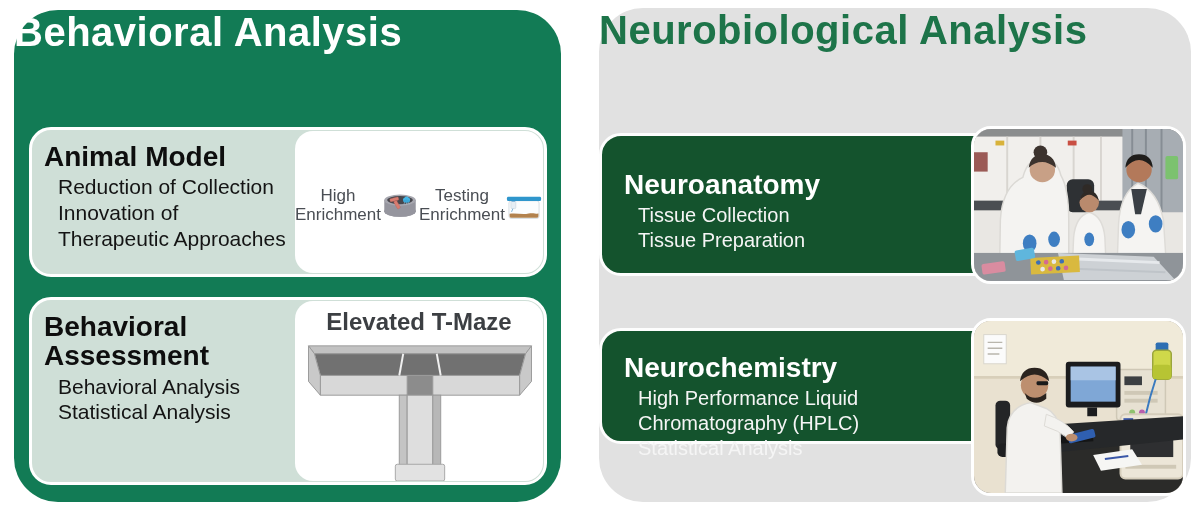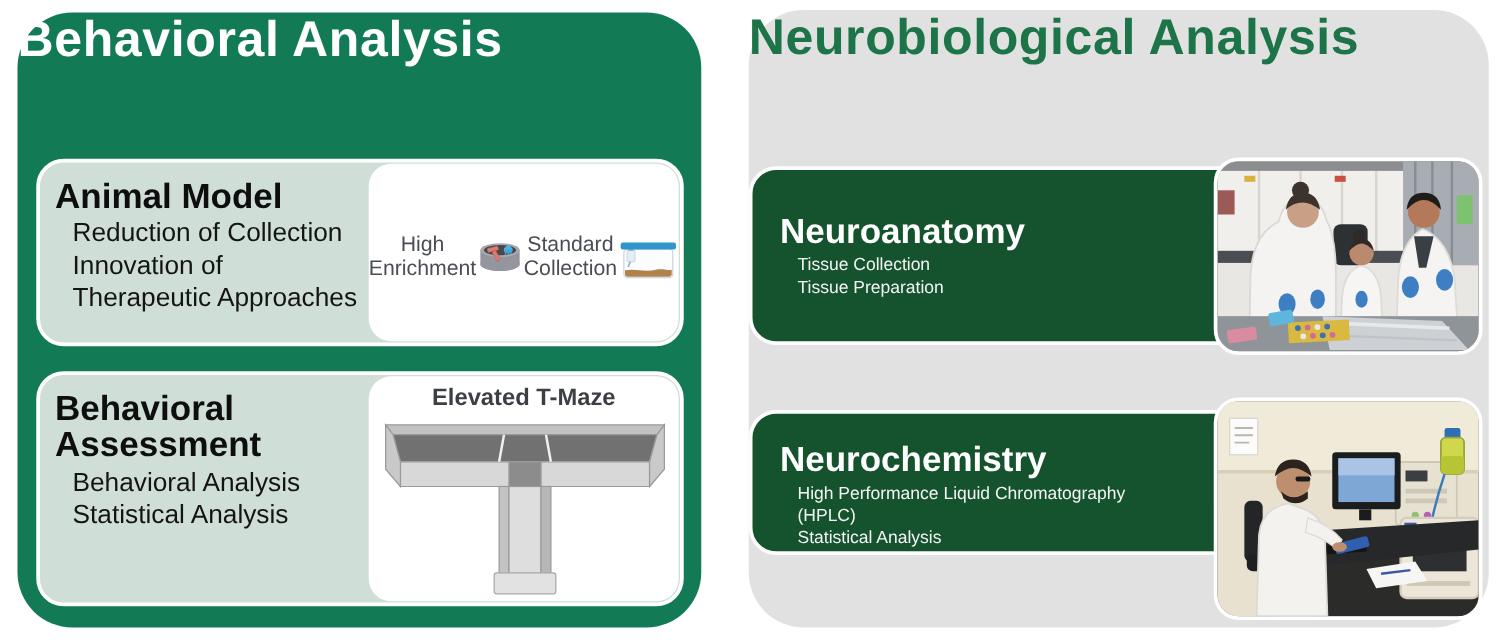--- a/index.html
+++ b/index.html
@@ -17,31 +17,31 @@
   .gcard{position:absolute;left:15px;width:518px;background:#CFDFD7;border:3px solid #ffffff;border-radius:22px;box-sizing:border-box;display:flex;}
   .gcard-1{top:117px;height:150px;}
   .gcard-2{top:287px;height:188px;}
   .gcard-text{width:262px;padding:12px 0 16px 12px;box-sizing:border-box;}
   .gcard-text h2{margin:0;font-size:28px;line-height:1.05;color:#0e0e0e;font-weight:bold;}
   .gcard-items{margin:3px 0 0 14px;font-size:21px;line-height:1.22;color:#141414;}
   .illus{flex:1;background:#ffffff;border-radius:18px;margin:1px;position:relative;overflow:hidden;}
   .illus-cols{display:flex;height:100%;}
   .illus-col{width:50%;display:flex;flex-direction:row;align-items:center;padding-top:8px;box-sizing:border-box;}
   .illus-label{font-size:17px;line-height:1.1;color:#4a4e54;text-align:center;width:104px;}
-  .tmaze-label{font-size:19px;font-weight:bold;color:#3c3f43;text-align:center;padding-top:7px;}
+  .tmaze-label{font-size:24px;font-weight:bold;color:#3c3f43;text-align:center;padding-top:7px;}
   .illus svg{display:block;}
 
   
   .dcard{position:absolute;left:0;width:533px;background:#14532d;border:3px solid #fdfdfd;border-radius:22px;box-sizing:border-box;color:#ffffff;}
   .dcard-1{top:125px;height:143px;}
   .dcard-2{top:320px;height:116px;}
   .dcard-inner{padding:34px 0 0 22px;}
   .dcard-2 .dcard-inner{padding-top:22px;}
   .dcard h2{margin:0;font-size:28px;line-height:1.05;font-weight:bold;color:#ffffff;}
-  .dcard-items{margin:4px 0 0 14px;font-size:14px;line-height:1.25;color:#f5f5f5;width:305px;}
+  .dcard-items{margin:4px 0 0 14px;font-size:20px;line-height:1.25;color:#f5f5f5;width:305px;}
 
   .photo{position:absolute;border:3px solid #ffffff;border-radius:20px;overflow:hidden;box-sizing:border-box;background:#777;z-index:3;}
   .photo-1{left:372px;top:118px;width:215px;height:158px;}
   .photo-2{left:372px;top:310px;width:215px;height:178px;}
   .photo svg{display:block;width:100%;height:100%;}
 </style>
 </head>
 <body>
 
 <section class="panel panel-left">
@@ -73,21 +73,21 @@
               <line x1="78" y1="35" x2="78" y2="42" stroke="#9fb9c8" stroke-width="2"></line>
               <line x1="84" y1="34" x2="86" y2="41" stroke="#9fb9c8" stroke-width="2"></line>
               <circle cx="73" cy="27" r="6" fill="#45b6e6"></circle>
               <circle cx="83" cy="27" r="6" fill="#45b6e6"></circle>
               <circle cx="78" cy="24" r="7" fill="#45b6e6"></circle>
               <ellipse cx="78" cy="31" rx="10" ry="5" fill="#3aa7d8"></ellipse>
             </g>
           </svg>
         </div>
         <div class="illus-col">
-          <div class="illus-label">Standard Collection</div>
+          <div class="illus-label">Testing Enrichment</div>
           <svg width="116" height="92" viewBox="0 0 116 92">
             <g>
               <rect x="12" y="30" width="92" height="54" rx="7" fill="#fbfdfe" stroke="#c3ced6" stroke-width="2"></rect>
               <path d="M14,70 C 34,66 52,74 72,69 C 86,66 96,71 102,69 L102,77 Q102,82 96,82 L20,82 Q14,82 14,77 Z" fill="#b2824e"></path>
               <rect x="18" y="32" width="15" height="22" rx="3" fill="#e6eef4" stroke="#bfcdd8" stroke-width="1.5"></rect>
               <rect x="20" y="28" width="11" height="6" rx="2" fill="#8fb8d8"></rect>
               <path d="M24,54 L20,64" stroke="#7fb3d6" stroke-width="3" fill="none"></path>
               <rect x="6" y="18" width="104" height="13" rx="4" fill="#2f96cc"></rect>
             </g>
           </svg>

